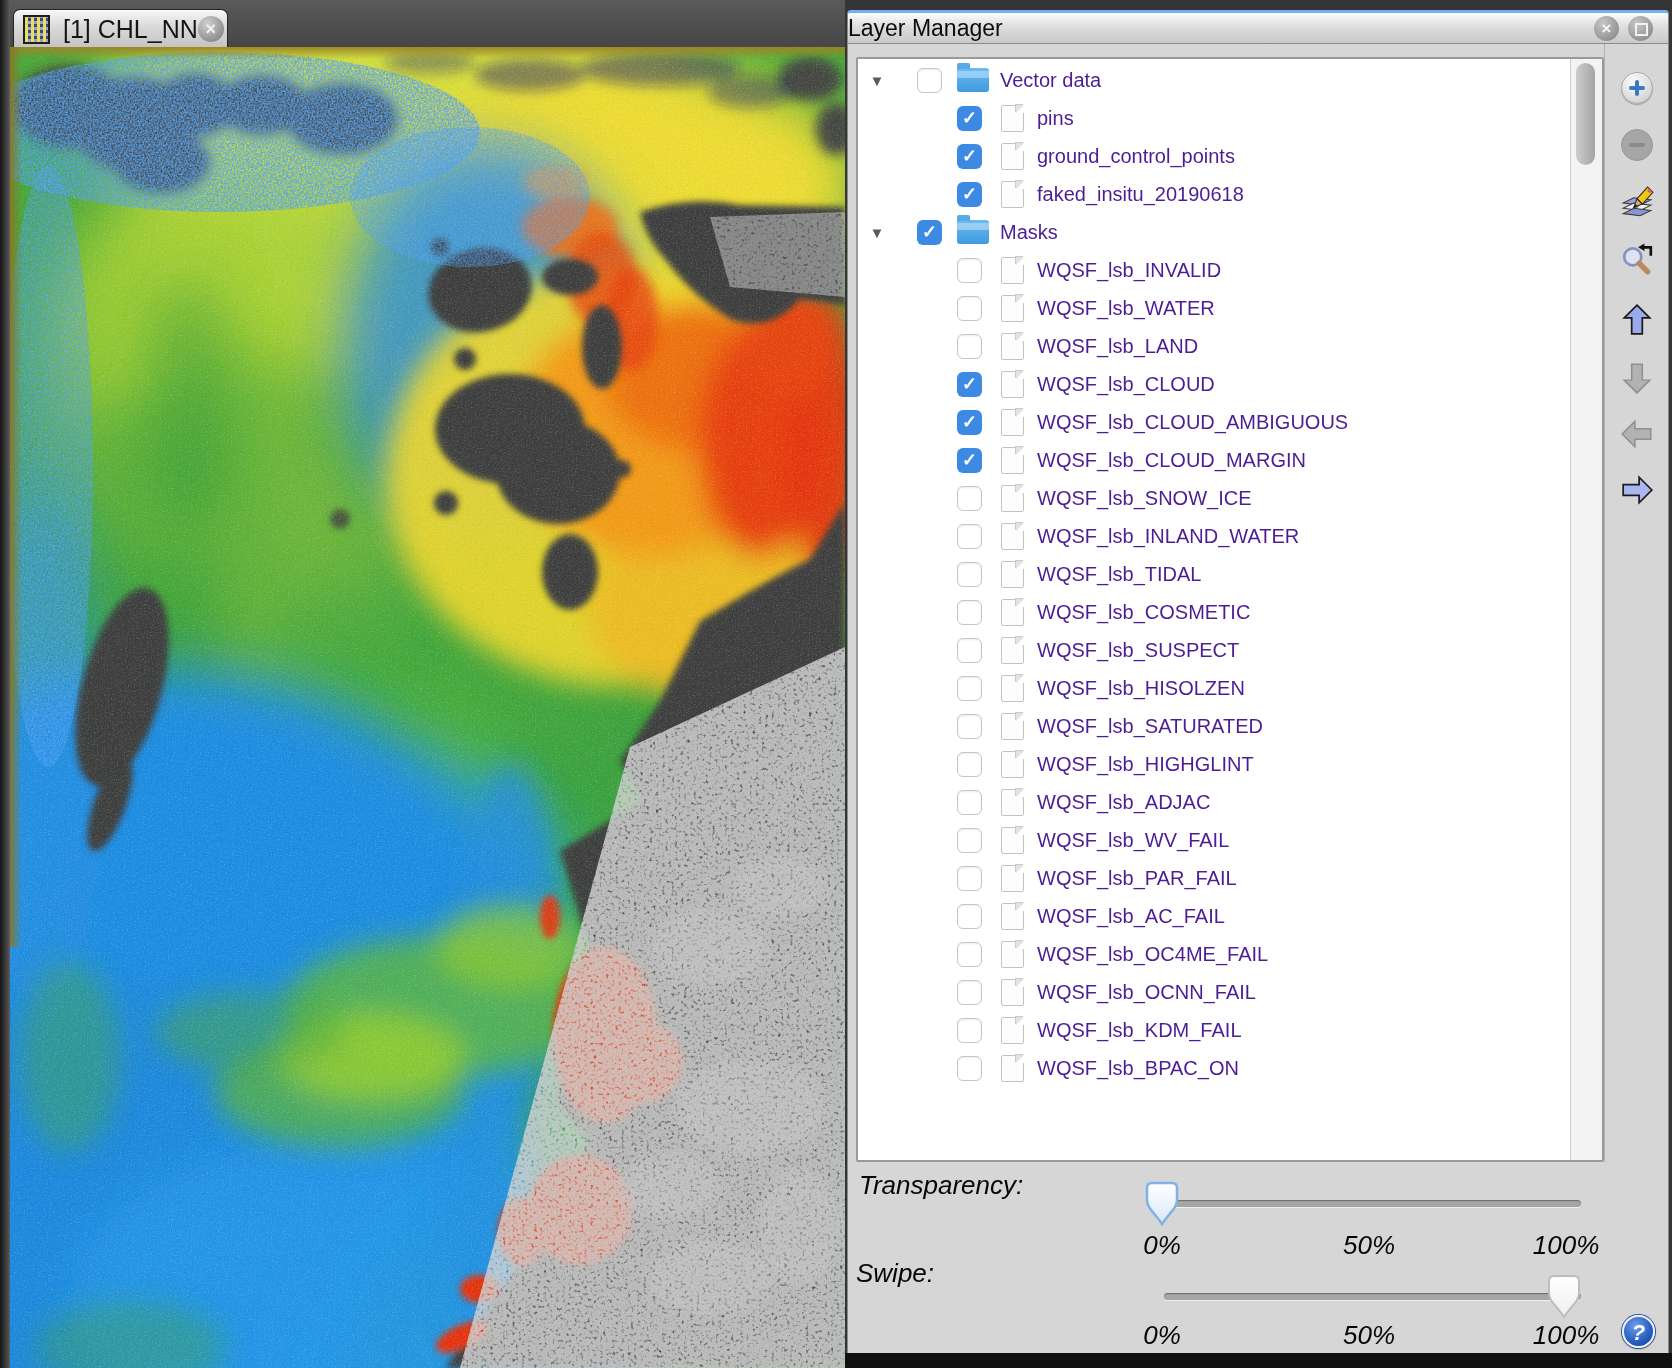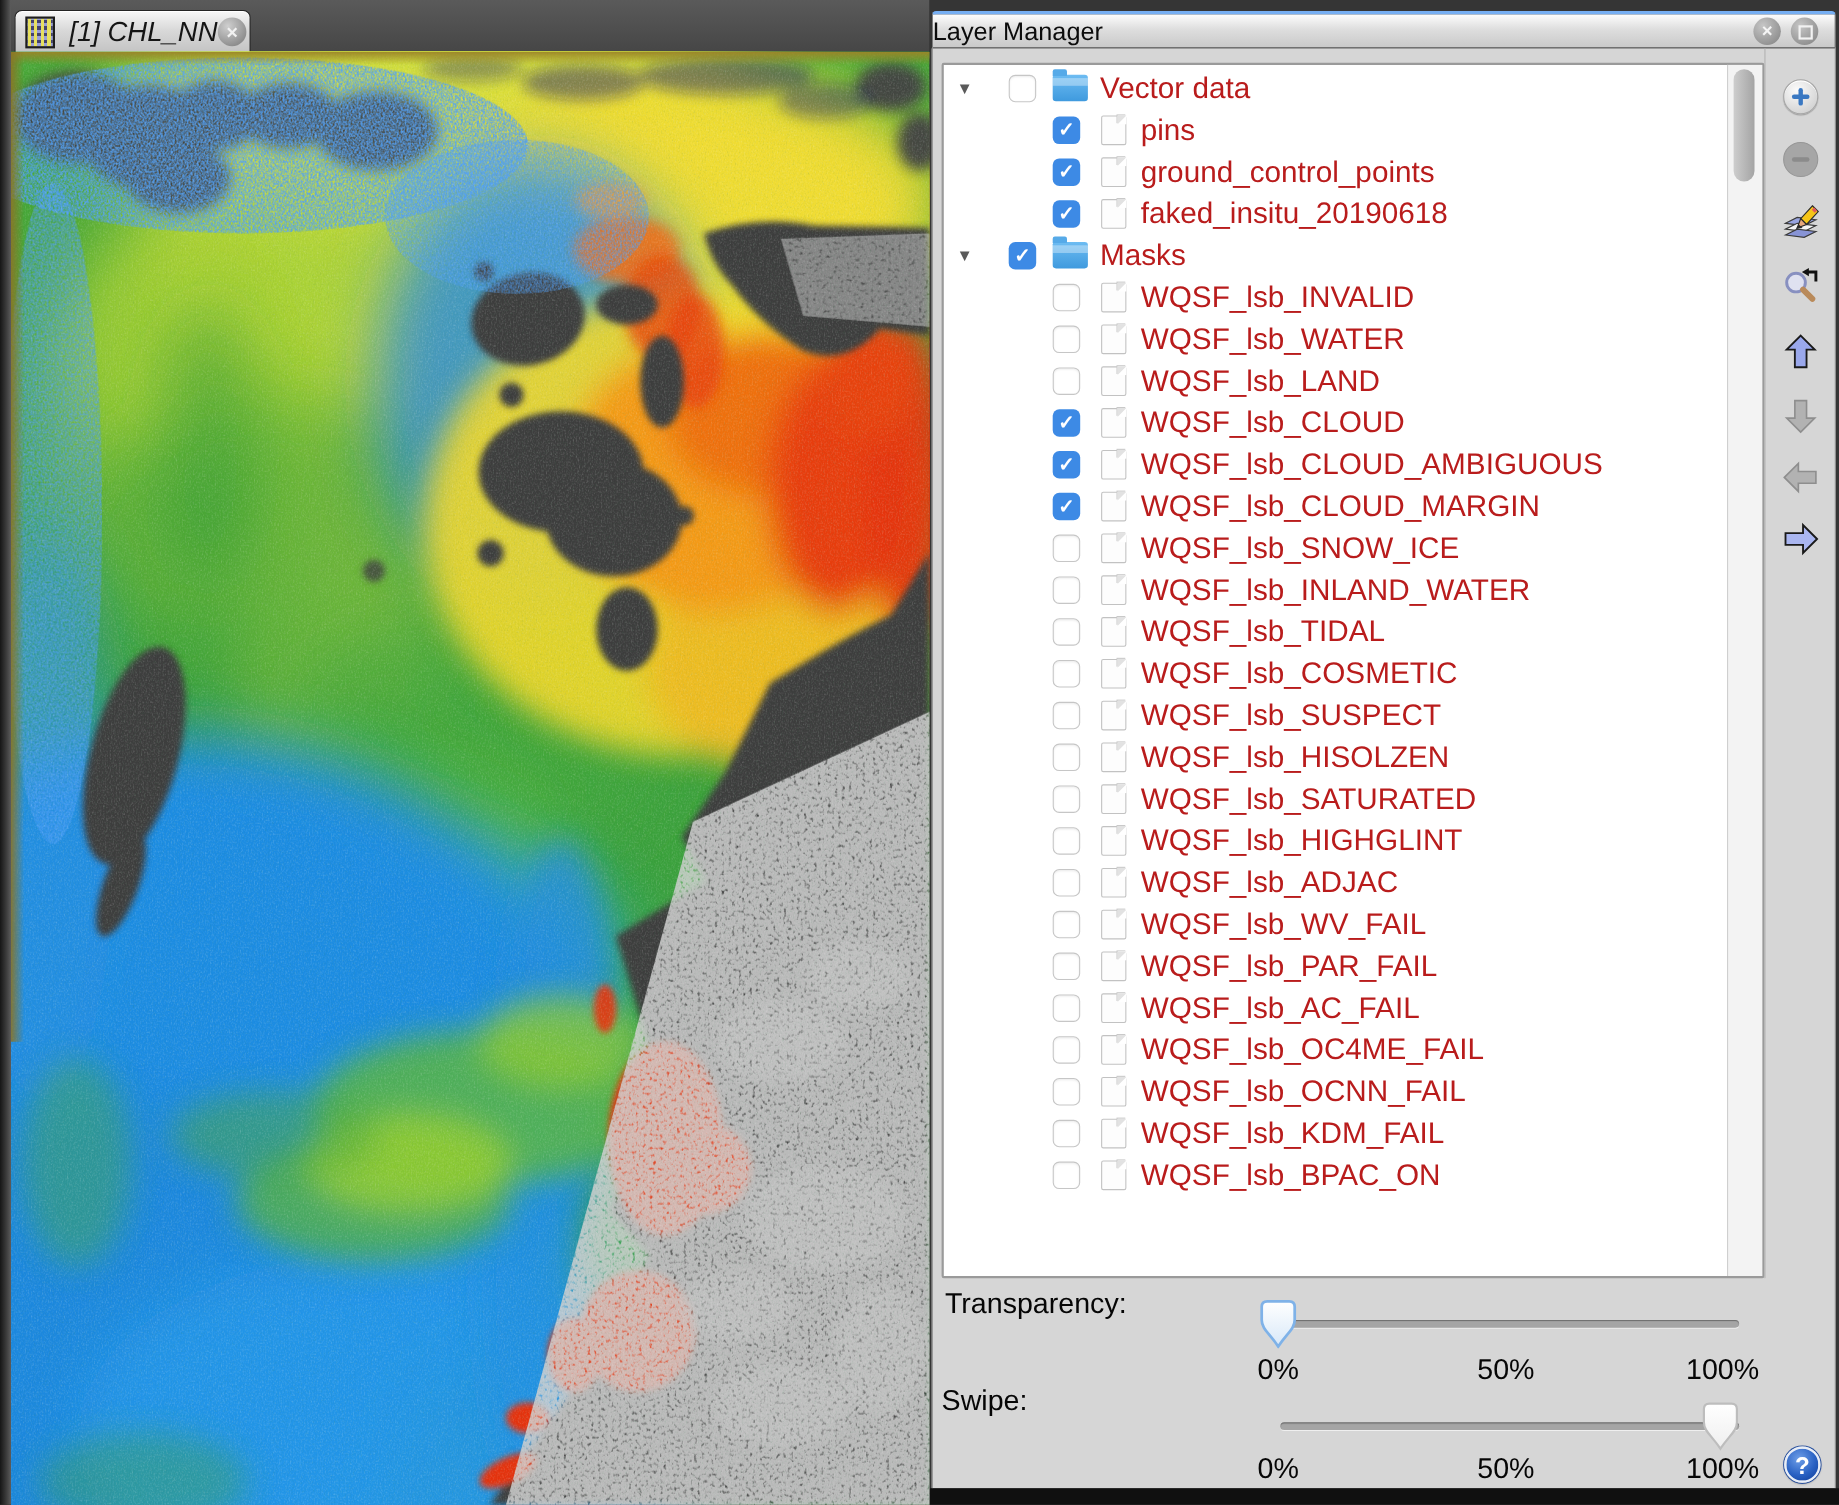--- a/index.html
+++ b/index.html
@@ -6,21 +6,21 @@
   body{
     width:1672px;height:1368px;position:relative;overflow:hidden;
     background:#353535;
     font-family:"Liberation Sans", sans-serif;
     -webkit-font-smoothing:antialiased;
   }
   
   .app-edge{position:absolute;left:0;top:0;width:10px;height:1368px;
     background:linear-gradient(90deg,#161616,#3a3a3a 55%,#5c5c5c);}
   
-  .map-pane{position:absolute;left:10px;top:0;width:835px;height:1368px;font-style:italic;}
+  .map-pane{position:absolute;left:10px;top:0;width:835px;height:1368px;}
   .tab-bar{position:absolute;left:0;top:0;width:835px;height:47px;
     background:linear-gradient(#5a5a5a,#464646);}
   .tab{position:absolute;left:3px;top:9px;width:213px;height:38px;
     background:linear-gradient(#f7f7f7,#d9d9d9 45%,#c3c3c3);
     border:1px solid #232323;border-bottom:none;border-radius:7px 7px 0 0;
     box-shadow:inset 0 1px 0 #ffffff;
     display:flex;align-items:center;}
   .tab-thumb{width:27px;height:29px;margin-left:9px;border:2px solid #1d1d1d;
     background:
       repeating-linear-gradient(90deg, #e6e05e 0 3px, transparent 3px 6px),
@@ -70,21 +70,21 @@
     background:linear-gradient(#6dbcf2,#3f9ade);border-radius:2px 3px 3px 3px;}
   .folder::before{content:"";position:absolute;left:0;top:-5px;width:13px;height:6px;
     background:#56aae8;border-radius:2px 2px 0 0;}
   .folder::after{content:"";position:absolute;left:0;top:3px;right:0;height:7px;
     background:rgba(255,255,255,.35);}
   .file{width:23px;height:27px;margin-right:13px;position:relative;flex:0 0 auto;
     background:#fdfdfd;border:1.5px solid #c2c2c2;border-radius:2px;box-sizing:border-box;}
   .file::after{content:"";position:absolute;right:-1px;top:-1px;width:0;height:0;
     border-left:8px solid #e2e2e2;border-top:8px solid #fff;transform:rotate(90deg);
     border-right:none;box-shadow:-1px 1px 0 #c9c9c9;}
-  .tree-label{font-size:27px;color:#b91c1c;white-space:nowrap;}
+  .tree-label{font-size:20px;color:#4c1d95;white-space:nowrap;}
   
   .vscroll{position:absolute;top:0;bottom:0;right:0;width:31px;
     background:#f3f3f3;border-left:1px solid #cfcfcf;}
   .vscroll .thumb{position:absolute;left:5px;top:4px;width:19px;height:102px;border-radius:10px;
     background:linear-gradient(90deg,#cdcdcd,#a4a4a4);}
   
   .side-toolbar{position:absolute;left:756px;right:0;top:0;height:1118px;
     border-left:1px solid #b2b2b2;}
   .tool{position:absolute;left:50%;transform:translateX(-50%);width:34px;height:34px;}
   .tool svg{display:block;}
@@ -92,21 +92,21 @@
     background:radial-gradient(circle at 38% 30%,#fbfbfb,#d2d2d2 80%);
     border:1px solid #a6a6a6;box-shadow:0 1px 1px rgba(0,0,0,.25), inset 0 1px 0 #fff;
     box-sizing:border-box;position:relative;}
   .round-btn.disabled{background:#a6a6a6;border-color:#979797;box-shadow:none;}
   .round-btn::before,.round-btn::after{content:"";position:absolute;background:#3a78c2;}
   .round-btn.plus::before{left:7px;top:13px;width:16px;height:4px;border-radius:2px;}
   .round-btn.plus::after{left:13px;top:7px;width:4px;height:16px;border-radius:2px;}
   .round-btn.minus::before{left:7px;top:13px;width:16px;height:4px;border-radius:2px;background:#8b8b8b;}
   .round-btn.minus::after{display:none;}
   
-  .bottom-controls{position:absolute;left:0;right:0;top:1118px;height:191px;}
+  .bottom-controls{position:absolute;left:0;right:0;top:1118px;height:191px;font-style:italic;}
   .slider-label{position:absolute;font-size:26px;color:#060606;}
   .slider-track{position:absolute;width:417px;height:7px;border-radius:4px;
     background:#a5a5a5;box-shadow:inset 0 1px 1px rgba(0,0,0,.35), 0 1px 0 rgba(255,255,255,.6);}
   .pin{position:absolute;width:36px;height:46px;}
   .tick-row{position:absolute;left:0;right:0;height:30px;}
   .tick{position:absolute;transform:translateX(-50%);font-size:26px;color:#060606;white-space:nowrap;}
   .help-btn{position:absolute;width:33px;height:33px;border-radius:50%;
     background:radial-gradient(circle at 40% 32%,#6f9fe8,#2a62c4 55%,#0c3a96);
     border:2px solid #e8eef8;box-shadow:0 0 0 1px #2a52a0, 0 1px 2px rgba(0,0,0,.4);
     color:#ffffff;font-size:22px;font-weight:bold;text-align:center;line-height:31px;

